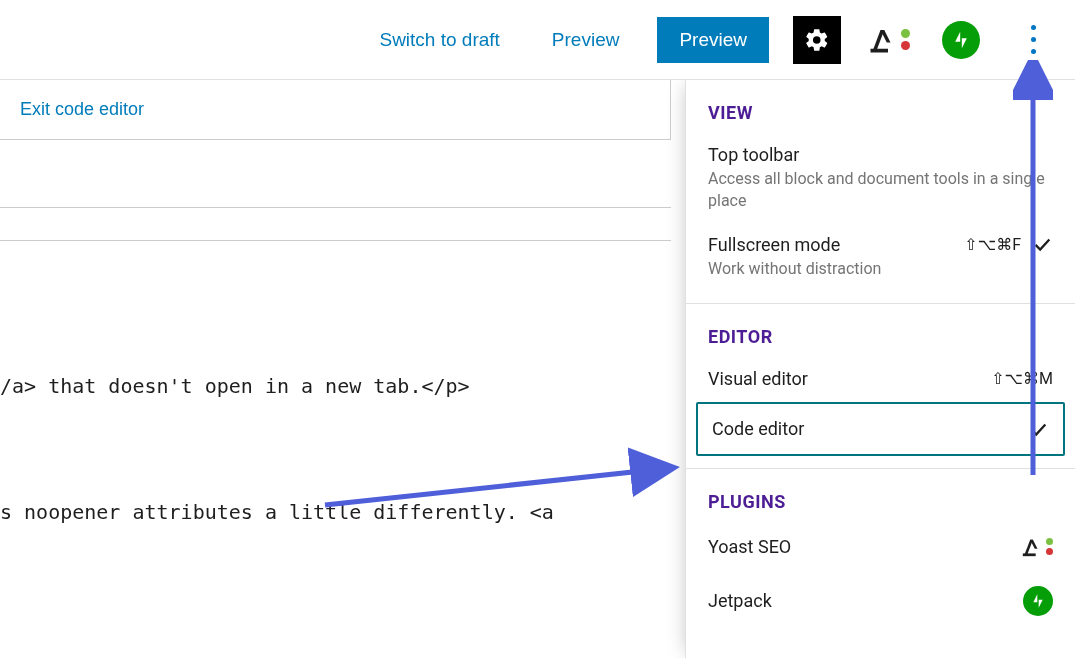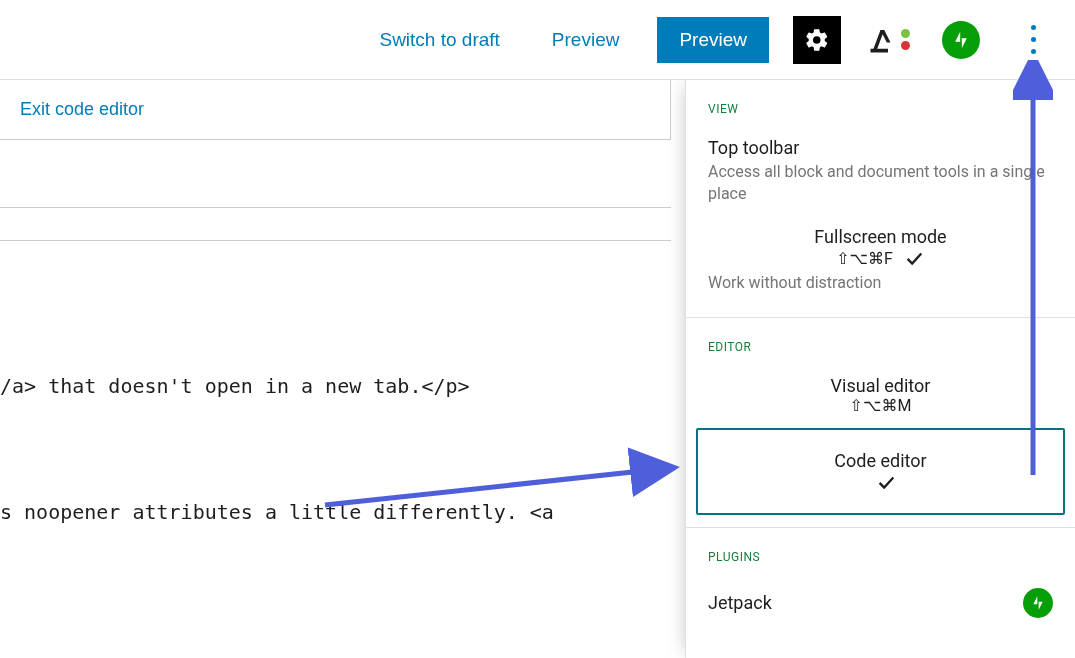--- a/index.html
+++ b/index.html
@@ -117,25 +117,25 @@
     .code-line { display: block; padding-left: 0; }
     .dropdown-panel {
       width: 390px;
       border-left: 1px solid #e0e0e0;
       background: #fff;
       box-shadow: -4px 0 18px -6px rgba(0,0,0,0.25);
       position: relative;
       z-index: 4;
     }
     .panel-section-label {
-      color: #15803d;
-      font-size: 12px;
+      color: #4c1d95;
+      font-size: 18px;
       letter-spacing: 0.5px;
       padding: 22px 22px 10px;
-      font-weight: 400;
+      font-weight: 700;
     }
     .panel-item {
       padding: 11px 22px;
       cursor: pointer;
       position: relative;
     }
     .panel-item-title {
       font-size: 18px;
       color: #1e1e1e;
       font-weight: 400;
@@ -143,32 +143,31 @@
     .panel-item-desc {
       font-size: 16px;
       color: #757575;
       margin-top: 3px;
       line-height: 1.35;
     }
     .panel-item-flex {
       display: flex;
       justify-content: space-between;
       align-items: center;
-      flex-direction: column;
     }
     .shortcut {
       color: #1e1e1e;
       font-size: 16px;
     }
     .check-icon { width: 22px; height: 22px; margin-left: 10px; }
     .divider { height: 1px; background: #e0e0e0; margin: 12px 0 0; }
     .panel-item.selected {
       border: 2px solid #007580;
       margin: 2px 10px;
-      padding: 20px 14px;
+      padding: 14px 14px;
       border-radius: 2px;
     }
     .panel-plugin {
       display: flex;
       justify-content: space-between;
       align-items: center;
       padding: 14px 22px;
       cursor: pointer;
     }
     .panel-plugin-label {
@@ -306,20 +305,34 @@
         <div class="panel-item-title" style="font-weight:400">Code editor</div>
         <svg class="check-icon" viewBox="0 0 24 24" stroke="#1e1e1e" stroke-width="2.5" fill="none">
             <path d="M5 13 L10 18 L20 7"></path>
           </svg>
       </div>
     </div>
 
     <div class="divider"></div>
     <div class="panel-section-label">PLUGINS</div>
 
+    <div class="panel-plugin">
+      <span class="panel-plugin-label">Yoast SEO</span>
+      <span class="yoast-icon-wrap">
+        <svg class="yoast-small" viewBox="0 0 24 24">
+          <path d="M4 20 L10 4 L13 4 L7 20 Z" fill="#1e1e1e"></path>
+          <path d="M13 4 L18 14 L15 14 L10 4 Z" fill="#1e1e1e"></path>
+          <rect x="2" y="19" width="14" height="3" fill="#1e1e1e"></rect>
+        </svg>
+        <span class="dots-col">
+          <span class="dot green" style="width:7px;height:7px"></span>
+          <span class="dot red" style="width:7px;height:7px"></span>
+        </span>
+      </span>
+    </div>
 
     <div class="panel-plugin">
       <span class="panel-plugin-label">Jetpack</span>
       <span class="jetpack-small">
         <svg width="16" height="16" viewBox="0 0 24 24" fill="#fff">
           <path d="M11 2 L11 14 L5 14 Z"></path>
           <path d="M13 22 L13 10 L19 10 Z"></path>
         </svg>
       </span>
     </div>

